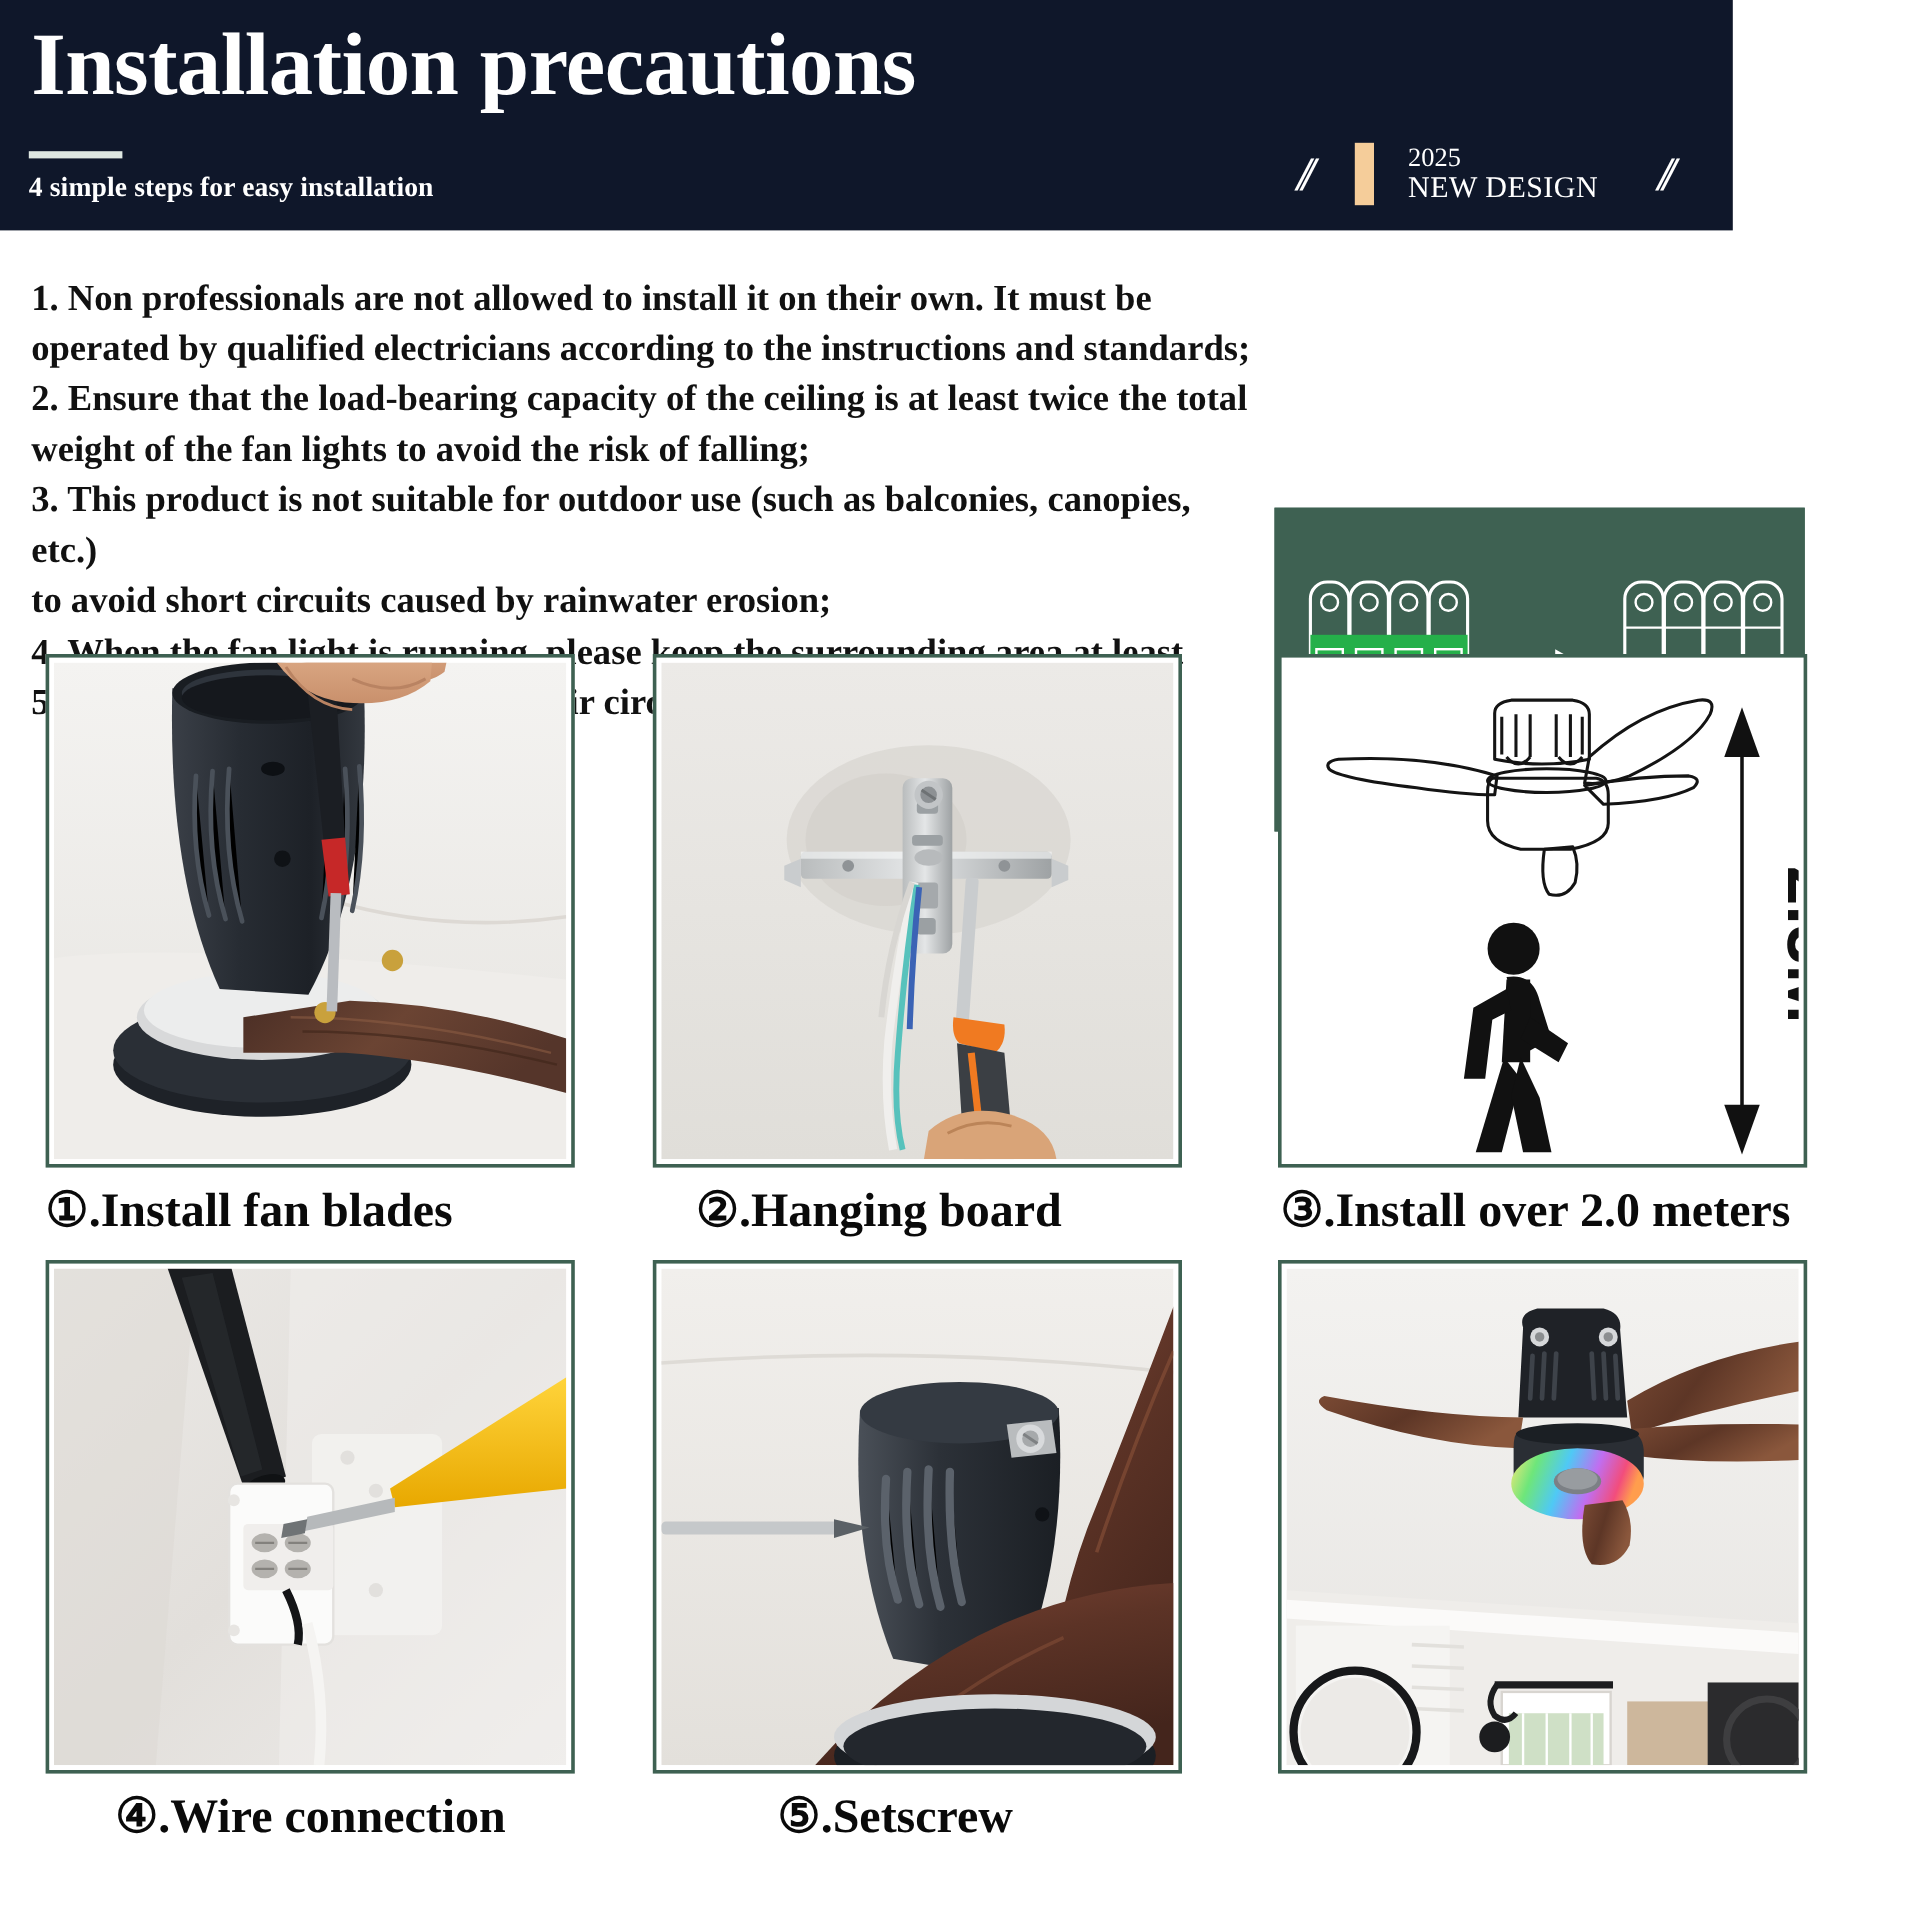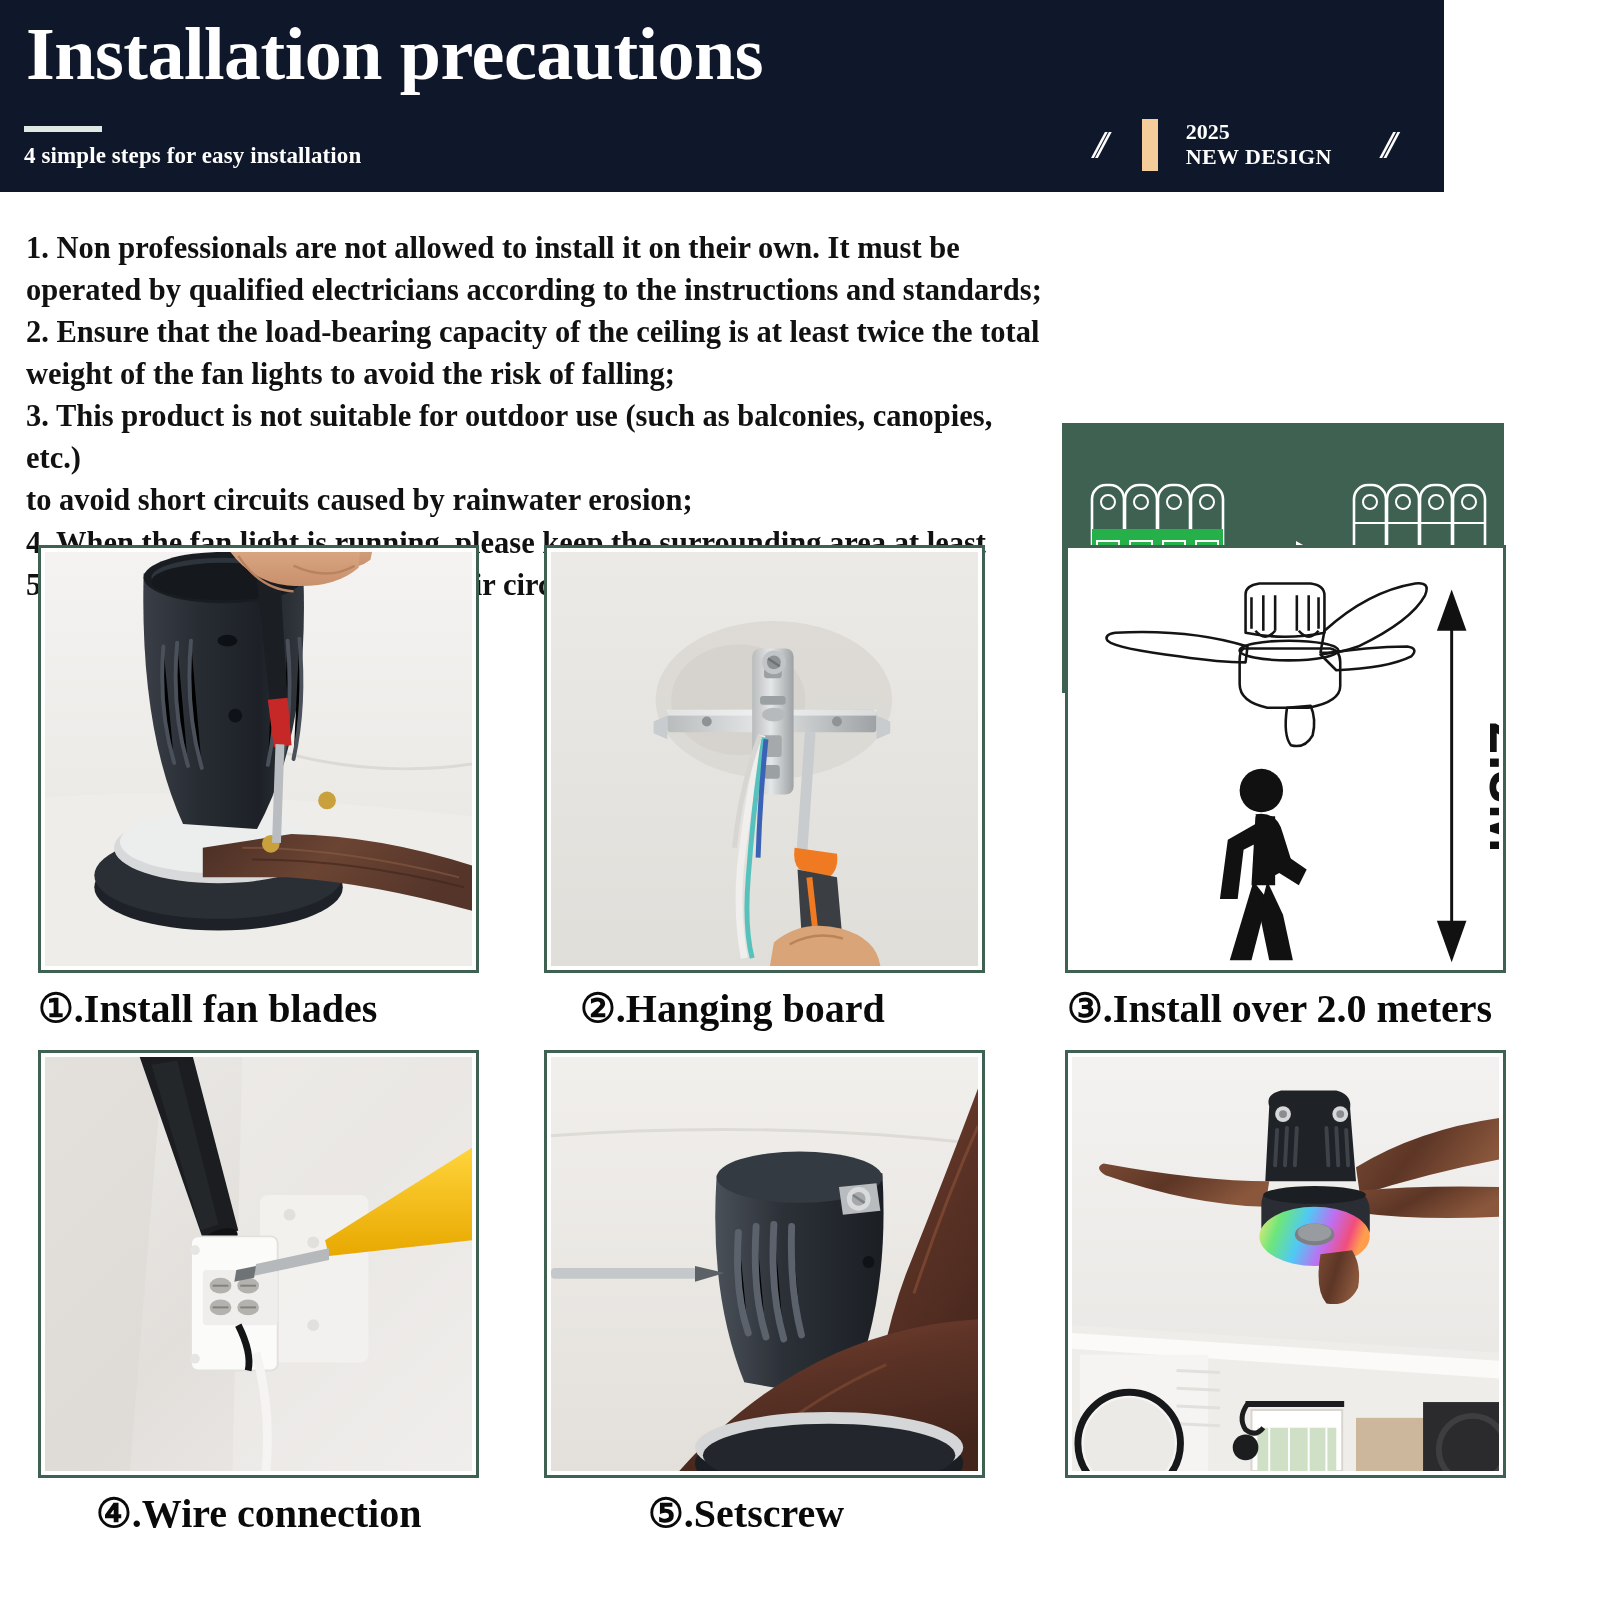--- a/index.html
+++ b/index.html
@@ -75,27 +75,27 @@
   .slash-left { margin-right: 38px; }
   .slash-right { margin-left: 48px; }
   .orange-bar {
     width: 16px;
     height: 52px;
     background: #f5cd9a;
     margin-right: 28px;
   }
   .badge-text {
     color: #ffffff;
-    font-weight: bold;
+    font-weight: normal;
     line-height: 1.12;
     font-size: 23px;
     white-space: nowrap;
   }
   .badge-year { font-size: 22px; display: block; }
-  .badge-new  { font-size: 22px; display: block; letter-spacing: 0.4px; text-align: center; }
+  .badge-new  { font-size: 25px; display: block; letter-spacing: 0.4px; text-align: center; }
 
   
   .intro {
     position: absolute;
     left: 0;
     top: 195px;
     width: 1600px;
     height: 330px;
   }
   .notes {

